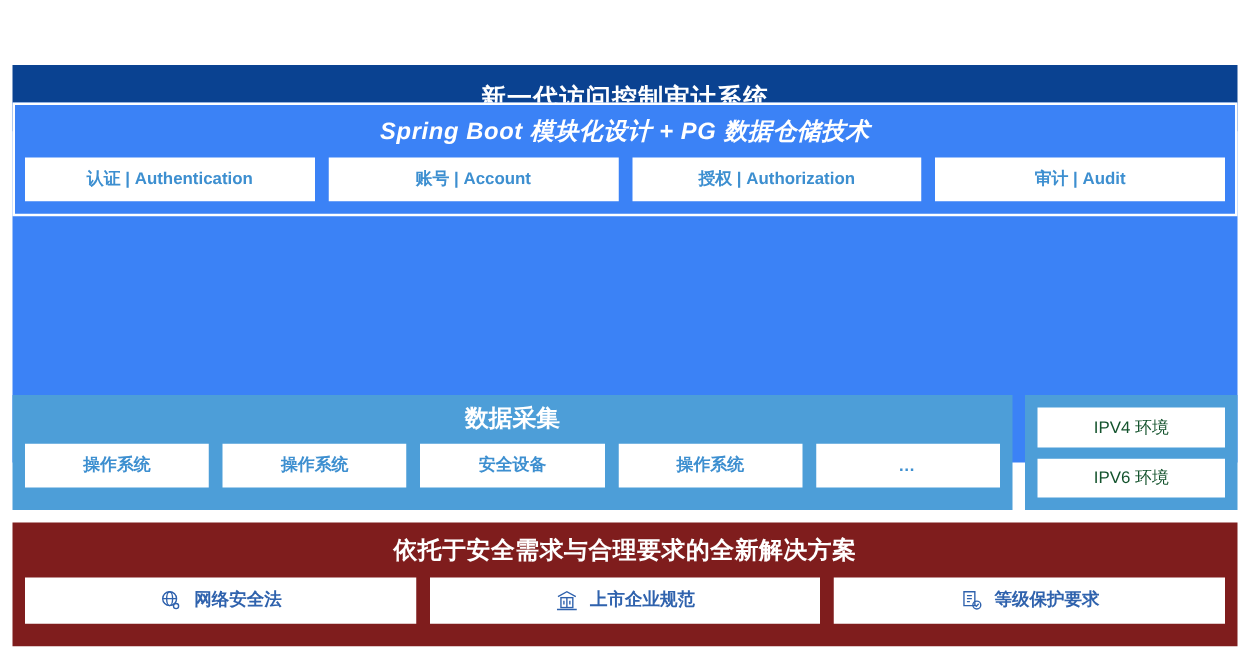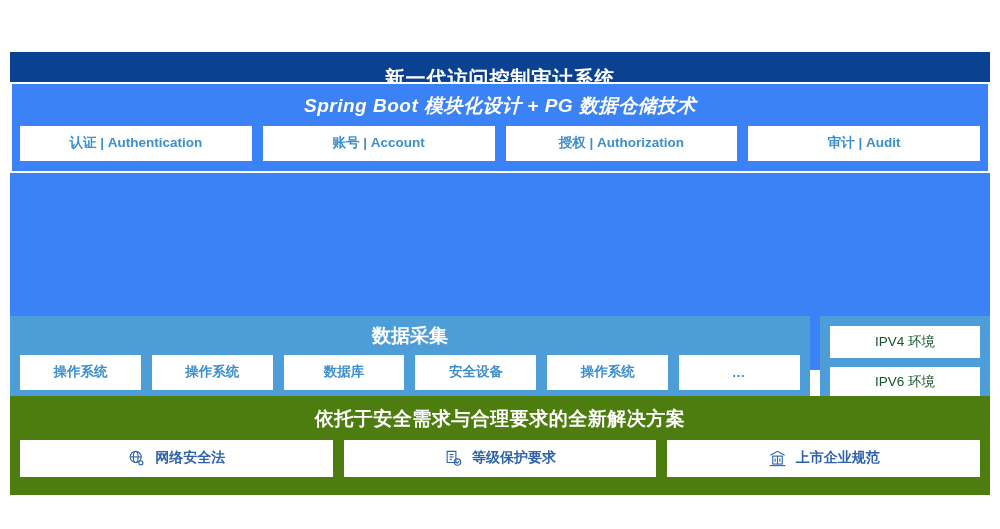--- a/index.html
+++ b/index.html
@@ -78,22 +78,22 @@
   }
   .ip-chip{
     flex:1 1 0;
     background:#ffffff;
     display:flex;align-items:center;justify-content:center;
     color:#14532d;font-size:13.5px;
   }
 
   
   .panel-bottom{
-    position:absolute;left:10px;top:396px;width:980px;height:99px;
-    background:#4d7c0f;
+    position:absolute;left:10px;top:418px;width:980px;height:99px;
+    background:#7f1d1d;
     box-sizing:border-box;
     padding:8px 10px 12px 10px;
   }
   .panel-bottom .box-title{
     font-size:19px;padding:5px 0 10px 0;letter-spacing:.5px;
   }
   .chip-icon{
     height:37px;gap:9px;color:#2f62ad;font-size:14px;
   }
   .chip-icon svg{display:block;}
@@ -125,21 +125,20 @@
 
   </div>
 
   <div class="row-collect">
 
     <div class="panel-collect">
       <div class="box-title">数据采集</div>
       <div class="chips">
         <div class="chip">操作系统</div>
         <div class="chip">操作系统</div>
-        <div class="chip">数据库</div>
         <div class="chip">安全设备</div>
         <div class="chip">操作系统</div>
         <div class="chip ellipsis">…</div>
       </div>
     </div>
 
     <div class="panel-ip">
       <div class="ip-chip">IPV4 环境</div>
       <div class="ip-chip">IPV6 环境</div>
     </div>
@@ -158,42 +157,42 @@
             <line x1="4" y1="10" x2="18" y2="10"></line>
             <circle cx="17.5" cy="17.5" r="2.6"></circle>
           </svg>
         </span>
         <span>网络安全法</span>
       </div>
 
       <div class="chip chip-icon">
         <span>
           <svg width="19" height="19" viewBox="0 0 24 24" fill="none" stroke="#2f62ad" stroke-width="1.4">
+            <path d="M3 8 l9 -5 l9 5"></path>
+            <line x1="2" y1="21" x2="22" y2="21"></line>
+            <rect x="6" y="9" width="12" height="10"></rect>
+            <line x1="12" y1="9" x2="12" y2="19"></line>
+            <line x1="9" y1="12" x2="9" y2="16"></line>
+            <line x1="15" y1="12" x2="15" y2="16"></line>
+          </svg>
+        </span>
+        <span>上市企业规范</span>
+      </div>
+
+      <div class="chip chip-icon">
+        <span>
+          <svg width="19" height="19" viewBox="0 0 24 24" fill="none" stroke="#2f62ad" stroke-width="1.4">
             <path d="M4 3 h11 v14 h-11 z"></path>
             <line x1="7" y1="7" x2="12" y2="7"></line>
             <line x1="7" y1="10" x2="12" y2="10"></line>
             <line x1="7" y1="13" x2="10" y2="13"></line>
             <circle cx="17" cy="16.5" r="4"></circle>
             <path d="M15.2 16.5 l1.3 1.3 l2.4 -2.6"></path>
           </svg>
         </span>
         <span>等级保护要求</span>
       </div>
 
-      <div class="chip chip-icon">
-        <span>
-          <svg width="19" height="19" viewBox="0 0 24 24" fill="none" stroke="#2f62ad" stroke-width="1.4">
-            <path d="M3 8 l9 -5 l9 5"></path>
-            <line x1="2" y1="21" x2="22" y2="21"></line>
-            <rect x="6" y="9" width="12" height="10"></rect>
-            <line x1="12" y1="9" x2="12" y2="19"></line>
-            <line x1="9" y1="12" x2="9" y2="16"></line>
-            <line x1="15" y1="12" x2="15" y2="16"></line>
-          </svg>
-        </span>
-        <span>上市企业规范</span>
-      </div>
-
 
     </div>
   </div>
 
 </div>
 
 </body></html>

